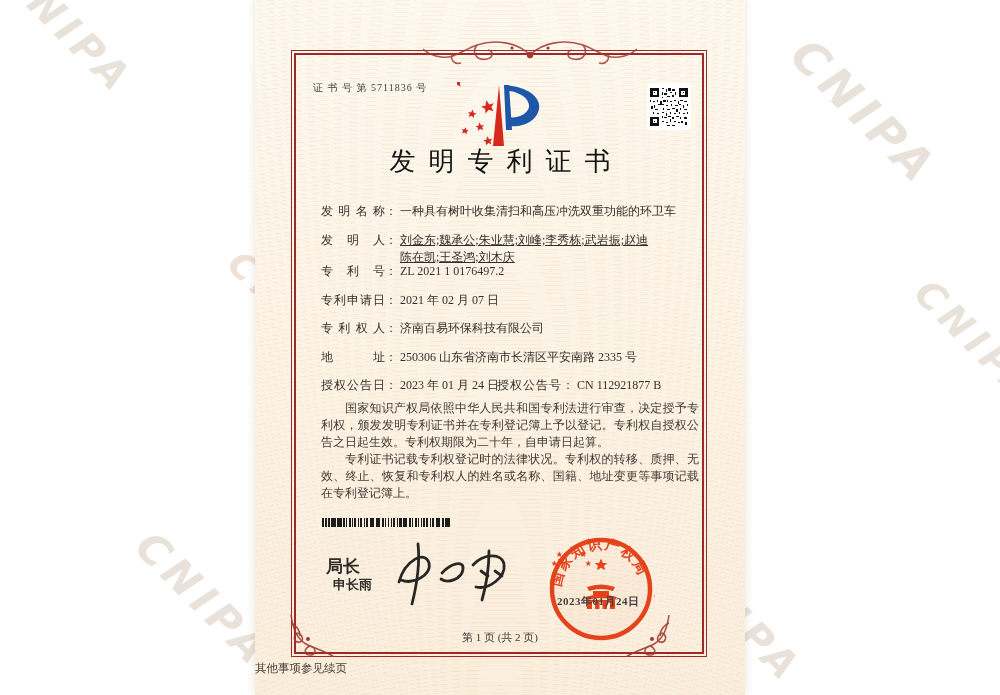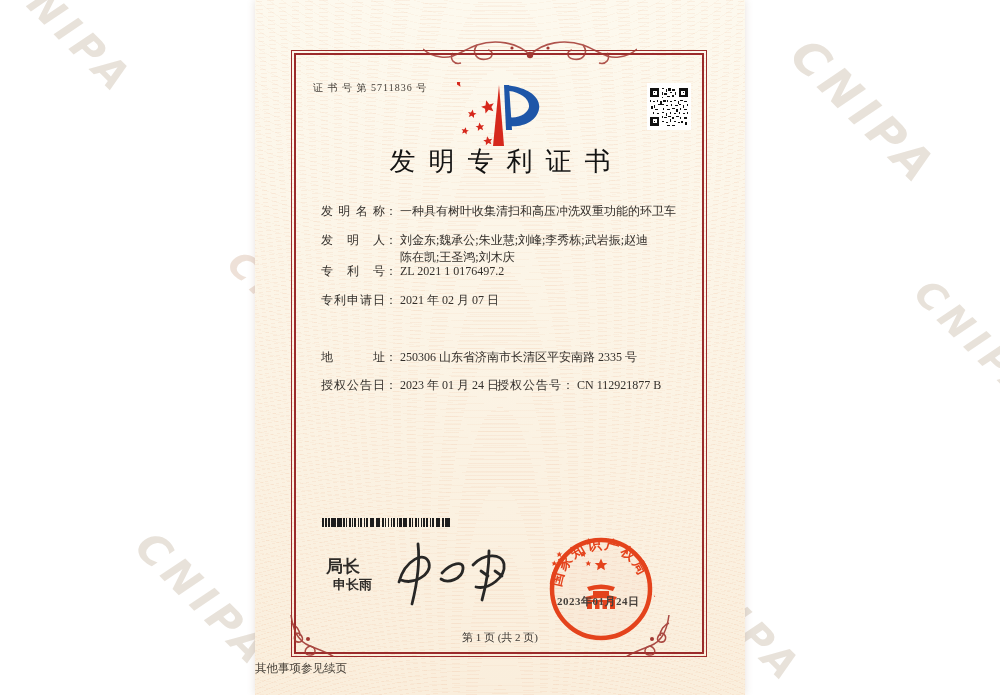--- a/index.html
+++ b/index.html
@@ -30,21 +30,21 @@
   .logo{position:absolute;left:202px;top:82px;}
   .qr{position:absolute;left:392px;top:83px;width:44px;height:47px;background:#fff;
       display:flex;align-items:center;justify-content:center;}
   .title{position:absolute;left:0;top:144px;width:100%;text-align:center;
       font-size:26px;font-weight:normal;color:#141414;letter-spacing:13px;text-indent:13px;}
   
   .row{position:absolute;left:66px;font-size:12px;color:#332f2b;white-space:nowrap;}
   .flabel{display:inline-block;width:64px;text-align:justify;text-align-last:justify;}
   .colon{display:inline-block;}
   .fval{margin-left:3px;}
-  .vwrap{display:inline-block;vertical-align:top;margin-left:3px;}
+  .vwrap{display:inline-block;vertical-align:top;margin-left:3px;text-decoration:underline;}
   .r0{top:203px}.r1{top:232px}.r2{top:263px}.r3{top:292px}.r4{top:320px}.r5{top:349px}
   .r6{top:377px}.r7{top:377px;left:242px}
   .r7 .flabel{width:auto;letter-spacing:1px}
   
   .bodytext{position:absolute;left:66px;top:400px;width:378px;font-size:12px;line-height:17px;
       color:#403a34;text-align:justify;}
   .bodytext p{margin:0;text-indent:2em;}
   
   .barcode{position:absolute;left:67px;top:518px;width:128px;height:9px;background:
       repeating-linear-gradient(90deg,#1d1d1d 0 1.5px,rgba(0,0,0,0) 1.5px 3px),
@@ -151,30 +151,37 @@
     </div>
     <div class="row r1">
       <span class="flabel">发明人</span><span class="colon">：</span><span class="vwrap"><span style="display:block">刘金东;魏承公;朱业慧;刘峰;李秀栋;武岩振;赵迪</span><span style="display:block">陈在凯;王圣鸿;刘木庆</span></span>
     </div>
     <div class="row r2">
       <span class="flabel">专利号</span><span class="colon">：</span><span class="fval">ZL 2021 1 0176497.2</span>
     </div>
     <div class="row r3">
       <span class="flabel">专利申请日</span><span class="colon">：</span><span class="fval">2021 年 02 月 07 日</span>
     </div>
+    <div class="row r4">
+      <span class="flabel">专利权人</span><span class="colon">：</span><span class="fval">济南百易环保科技有限公司</span>
+    </div>
     <div class="row r5">
       <span class="flabel">地址</span><span class="colon">：</span><span class="fval">250306 山东省济南市长清区平安南路 2335 号</span>
     </div>
     <div class="row r6">
       <span class="flabel">授权公告日</span><span class="colon">：</span><span class="fval">2023 年 01 月 24 日</span>
     </div>
     <div class="row r7">
       <span class="flabel">授权公告号</span><span class="colon">：</span><span class="fval">CN 112921877 B</span>
     </div>
 
+    <div class="bodytext">
+      <p>国家知识产权局依照中华人民共和国专利法进行审查，决定授予专利权，颁发发明专利证书并在专利登记簿上予以登记。专利权自授权公告之日起生效。专利权期限为二十年，自申请日起算。</p>
+      <p>专利证书记载专利权登记时的法律状况。专利权的转移、质押、无效、终止、恢复和专利权人的姓名或名称、国籍、地址变更等事项记载在专利登记簿上。</p>
+    </div>
 
     <div class="barcode"></div>
 
     <div class="juzhang">局长</div>
     <div class="shenname">申长雨</div>
 
     <svg class="sig" width="130" height="72" viewBox="0 0 130 72">
       <g stroke="#171717" stroke-width="2.8" fill="none" stroke-linecap="round" opacity=".92">
         <path d="M14,44 C20,22 40,12 44,25 C47,37 28,47 16,42"></path>
         <path d="M33,6 C35,24 32,46 27,66"></path>

